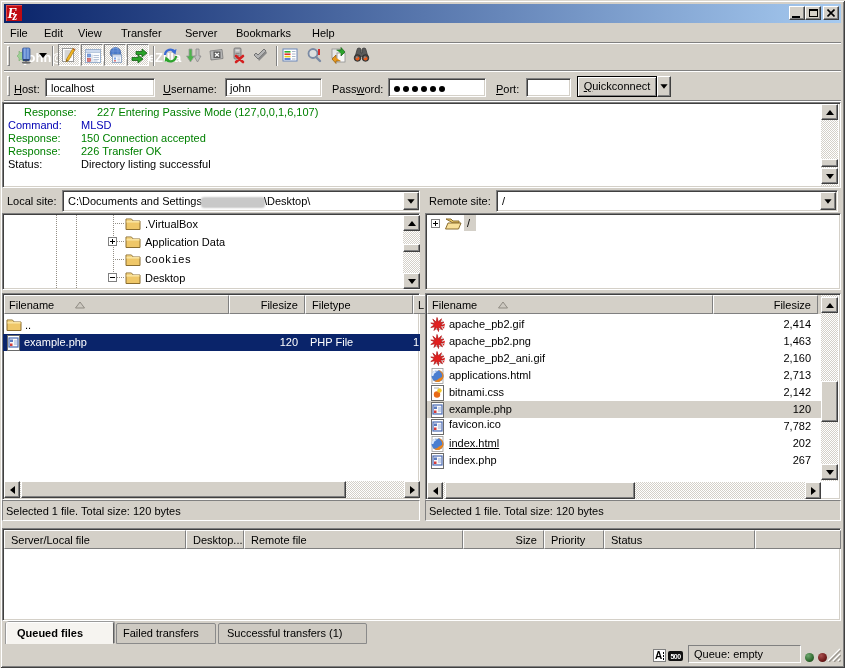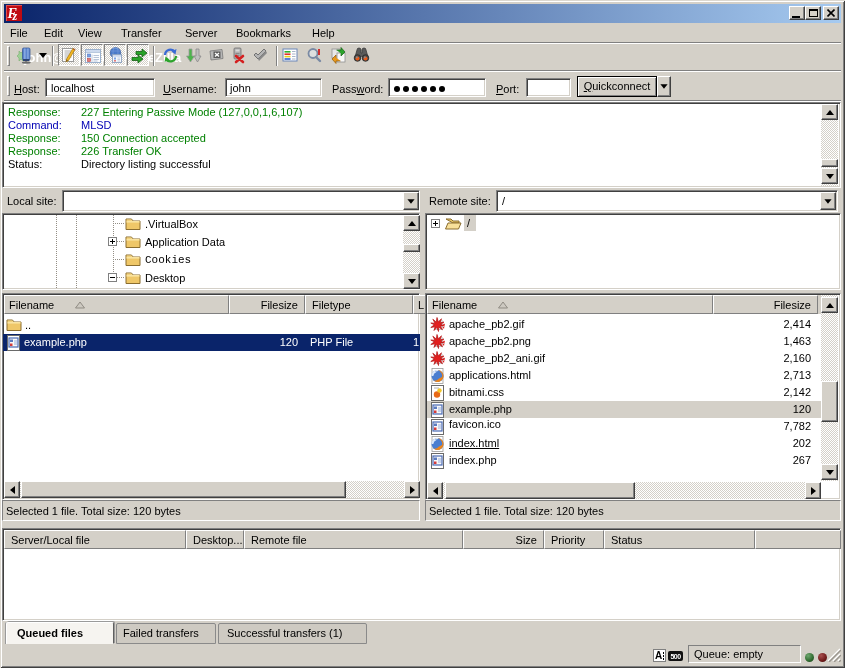--- a/index.html
+++ b/index.html
@@ -248,40 +248,41 @@
   <div class="a" style="left:573px;top:4px;width:80px;height:21px;border:1px solid #000;background:#d4d0c8;box-shadow:inset 1px 1px 0 #fff,inset -1px -1px 0 #808080;text-align:center;line-height:19px;"><u>Q</u>uickconnect</div>
   <div class="a btn cc" style="left:653px;top:4px;width:14px;height:21px;">
       <div class="ab-dn" style="transform:scale(0.9);"></div>
     </div>
 </div>
 <div class="a" style="left:4px;top:100px;width:837px;height:1px;background:#808080;"></div>
 <div class="a" style="left:4px;top:101px;width:837px;height:1px;background:#fff;"></div>
 
 <div class="a sunkpane" id="log" style="left:2px;top:102px;width:839px;height:86px;">
   <div class="a" style="left:5px;top:3px;width:813px;line-height:13px;">
-    <div style="color:#008000;"><span style="display:inline-block;width:73px;">Response:</span>227 Entering Passive Mode (127,0,0,1,6,107)</div>
+    <div style="color:#008000;margin-left:16px;"><span style="display:inline-block;width:73px;">Response:</span>227 Entering Passive Mode (127,0,0,1,6,107)</div>
     <div style="color:#0000b4;"><span style="display:inline-block;width:73px;">Command:</span>MLSD</div>
     <div style="color:#008000;"><span style="display:inline-block;width:73px;">Response:</span>150 Connection accepted</div>
     <div style="color:#008000;"><span style="display:inline-block;width:73px;">Response:</span>226 Transfer OK</div>
     <div style="color:#000;"><span style="display:inline-block;width:73px;">Status:</span>Directory listing successful</div>
   </div>
   <div class="a checker" style="left:818px;top:1px;width:17px;height:82px;">
     <div class="a btn cc" style="left:0;top:0;width:17px;height:16px;">
         <div class="ab-up"></div>
       </div>
     <div class="a btn" style="left:0;top:55px;width:17px;height:8px;"></div>
     <div class="a btn cc" style="left:0;top:64px;width:17px;height:16px;">
         <div class="ab-dn"></div>
       </div>
   </div>
 </div>
 
 <div class="a" id="combos" style="left:4px;top:190px;width:837px;height:22px;">
   <div class="a lbl" style="left:3px;top:5px;">Local site:</div>
   <div class="a field" style="left:58px;top:0px;width:358px;height:22px;">
+    <div class="a lbl" style="left:5px;top:4px;">C:\Documents and Settings<span style="display:inline-block;width:62px;height:9px;background:#c8c8c8;border-radius:2px;box-shadow:0 0 2px 1px #c8c8c8;vertical-align:middle;"></span>\Desktop\</div>
     <div class="a btn cc" style="left:340px;top:1px;width:16px;height:18px;">
         <div class="ab-dn" style="transform:scale(0.9);"></div>
       </div>
   </div>
   <div class="a lbl" style="left:425px;top:5px;">Remote site:</div>
   <div class="a field" style="left:492px;top:0px;width:342px;height:22px;">
     <div class="a lbl" style="left:5px;top:4px;">/</div>
     <div class="a btn cc" style="left:323px;top:1px;width:16px;height:18px;">
         <div class="ab-dn" style="transform:scale(0.9);"></div>
       </div>

